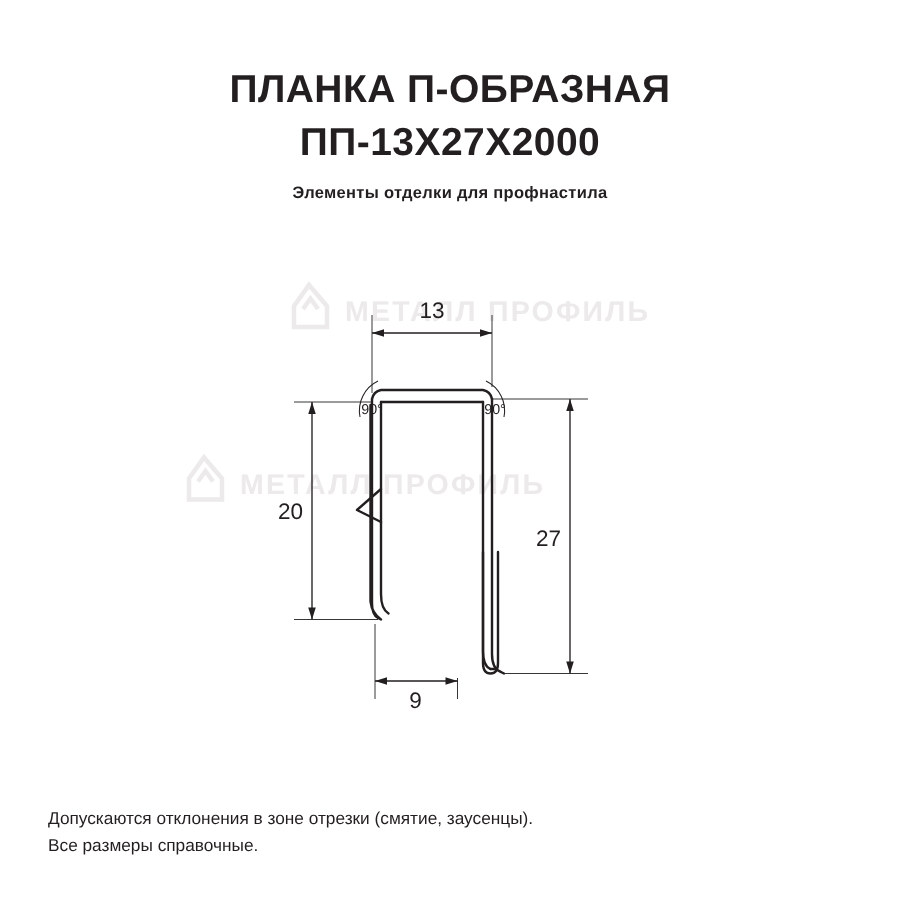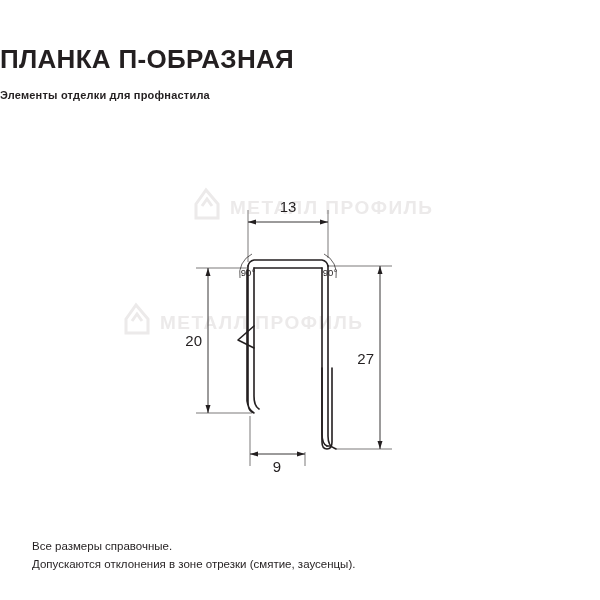--- a/index.html
+++ b/index.html
@@ -18,20 +18,21 @@
   .page {
     position: relative;
     width: 600px;
     height: 600px;
   }
   .header {
     position: absolute;
     top: 44px;
     left: 0;
     width: 600px;
+    text-align: center;
   }
   .title-1 {
     font-size: 26px;
     font-weight: bold;
     letter-spacing: 0.3px;
     line-height: 1.18;
     margin: 0;
   }
   .title-2 {
     font-size: 26px;
@@ -107,20 +108,21 @@
     fill: none;
   }
 </style>
 </head>
 <body>
 
 <div class="page">
 
   <div class="header">
     <div class="title-1">ПЛАНКА П-ОБРАЗНАЯ</div>
+    <div class="title-2">ПП-13Х27Х2000</div>
     <div class="subtitle">Элементы отделки для профнастила</div>
   </div>
 
   <div class="drawing-wrap">
     <svg width="600" height="360" viewBox="0 0 600 360">
 
       <g opacity="1">
         <g transform="translate(196,40)">
           <path d="M0,14 L10,0 L22,14 L22,28 L0,28 Z" fill="none" stroke="#eceaea" stroke-width="3"></path>
           <path d="M6,16 L11,9 L16,16" fill="none" stroke="#eceaea" stroke-width="3"></path>
@@ -208,17 +210,17 @@
         <line class="dimline" x1="250" y1="304" x2="305" y2="304"></line>
         <path d="M250,304 L258,301.5 L258,306.5 Z" fill="#231f20"></path>
         <path d="M305,304 L297,301.5 L297,306.5 Z" fill="#231f20"></path>
         <text class="dim-text" x="277" y="322" text-anchor="middle">9</text>
       </g>
 
     </svg>
   </div>
 
   <div class="footnotes">
+    <div>Допускаются отклонения в зоне отрезки (смятие, заусенцы).</div>
     <div>Все размеры справочные.</div>
-    <div>Допускаются отклонения в зоне отрезки (смятие, заусенцы).</div>
   </div>
 
 </div>
 
 </body></html>

